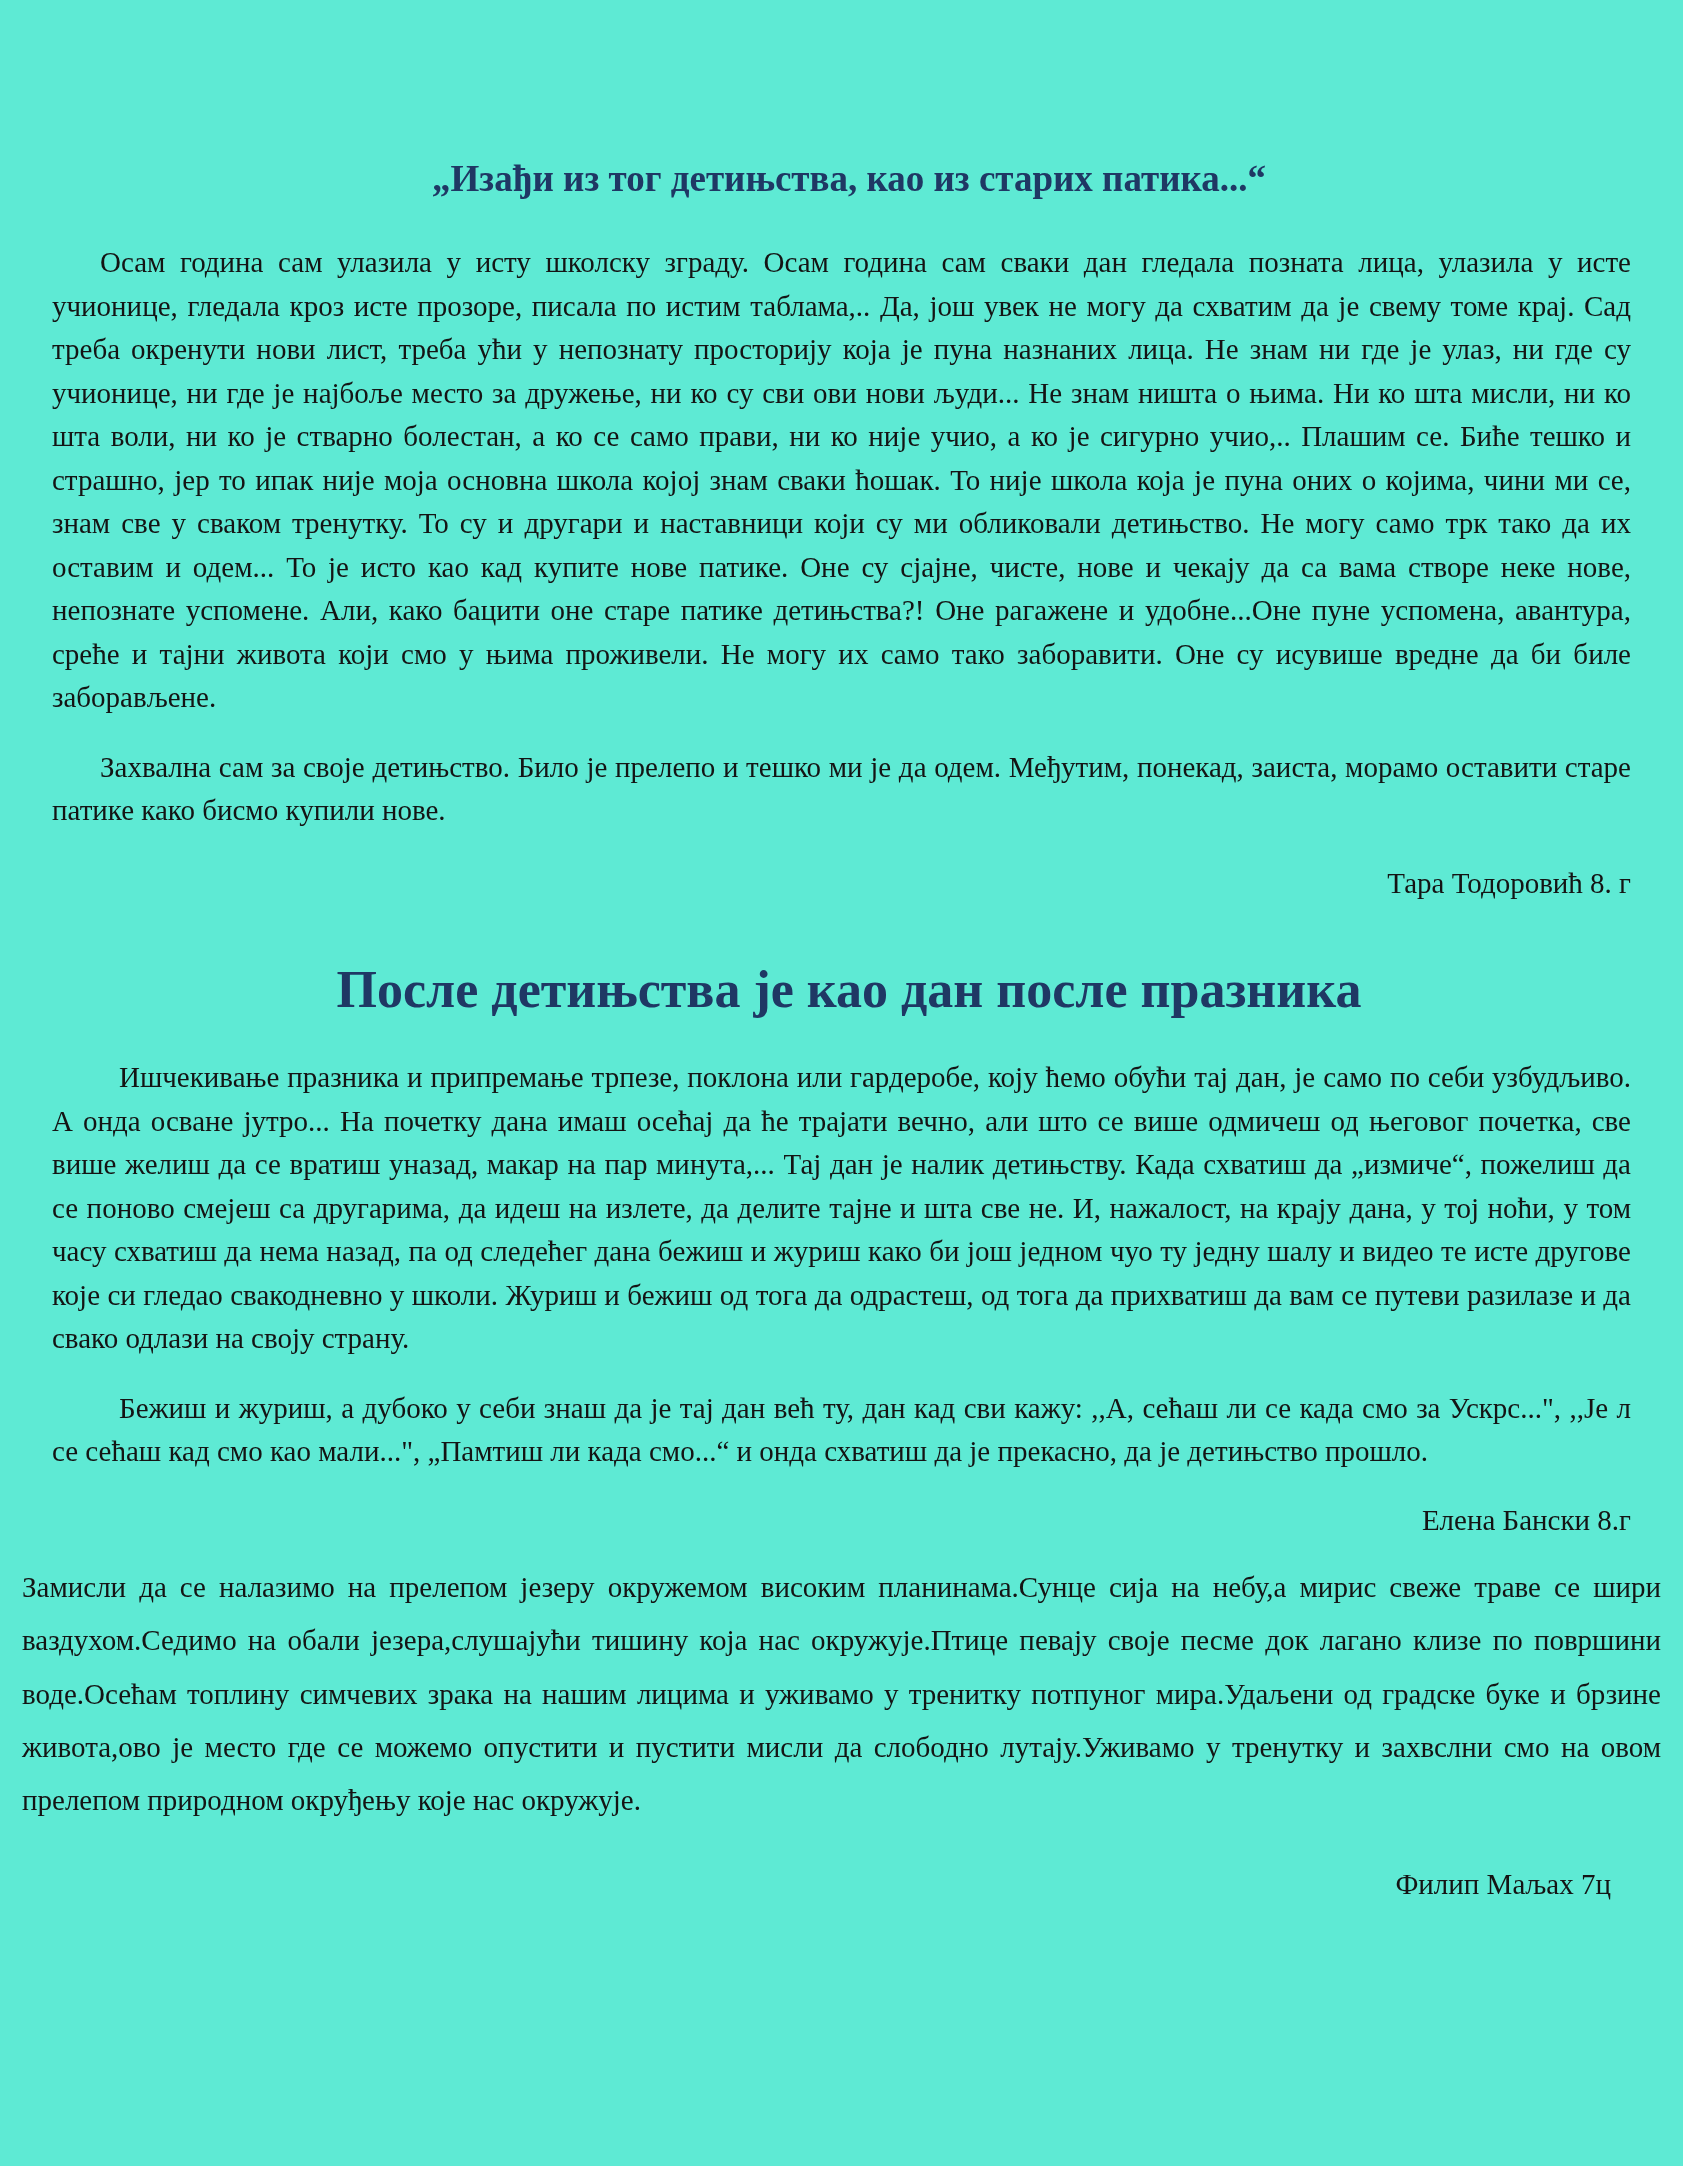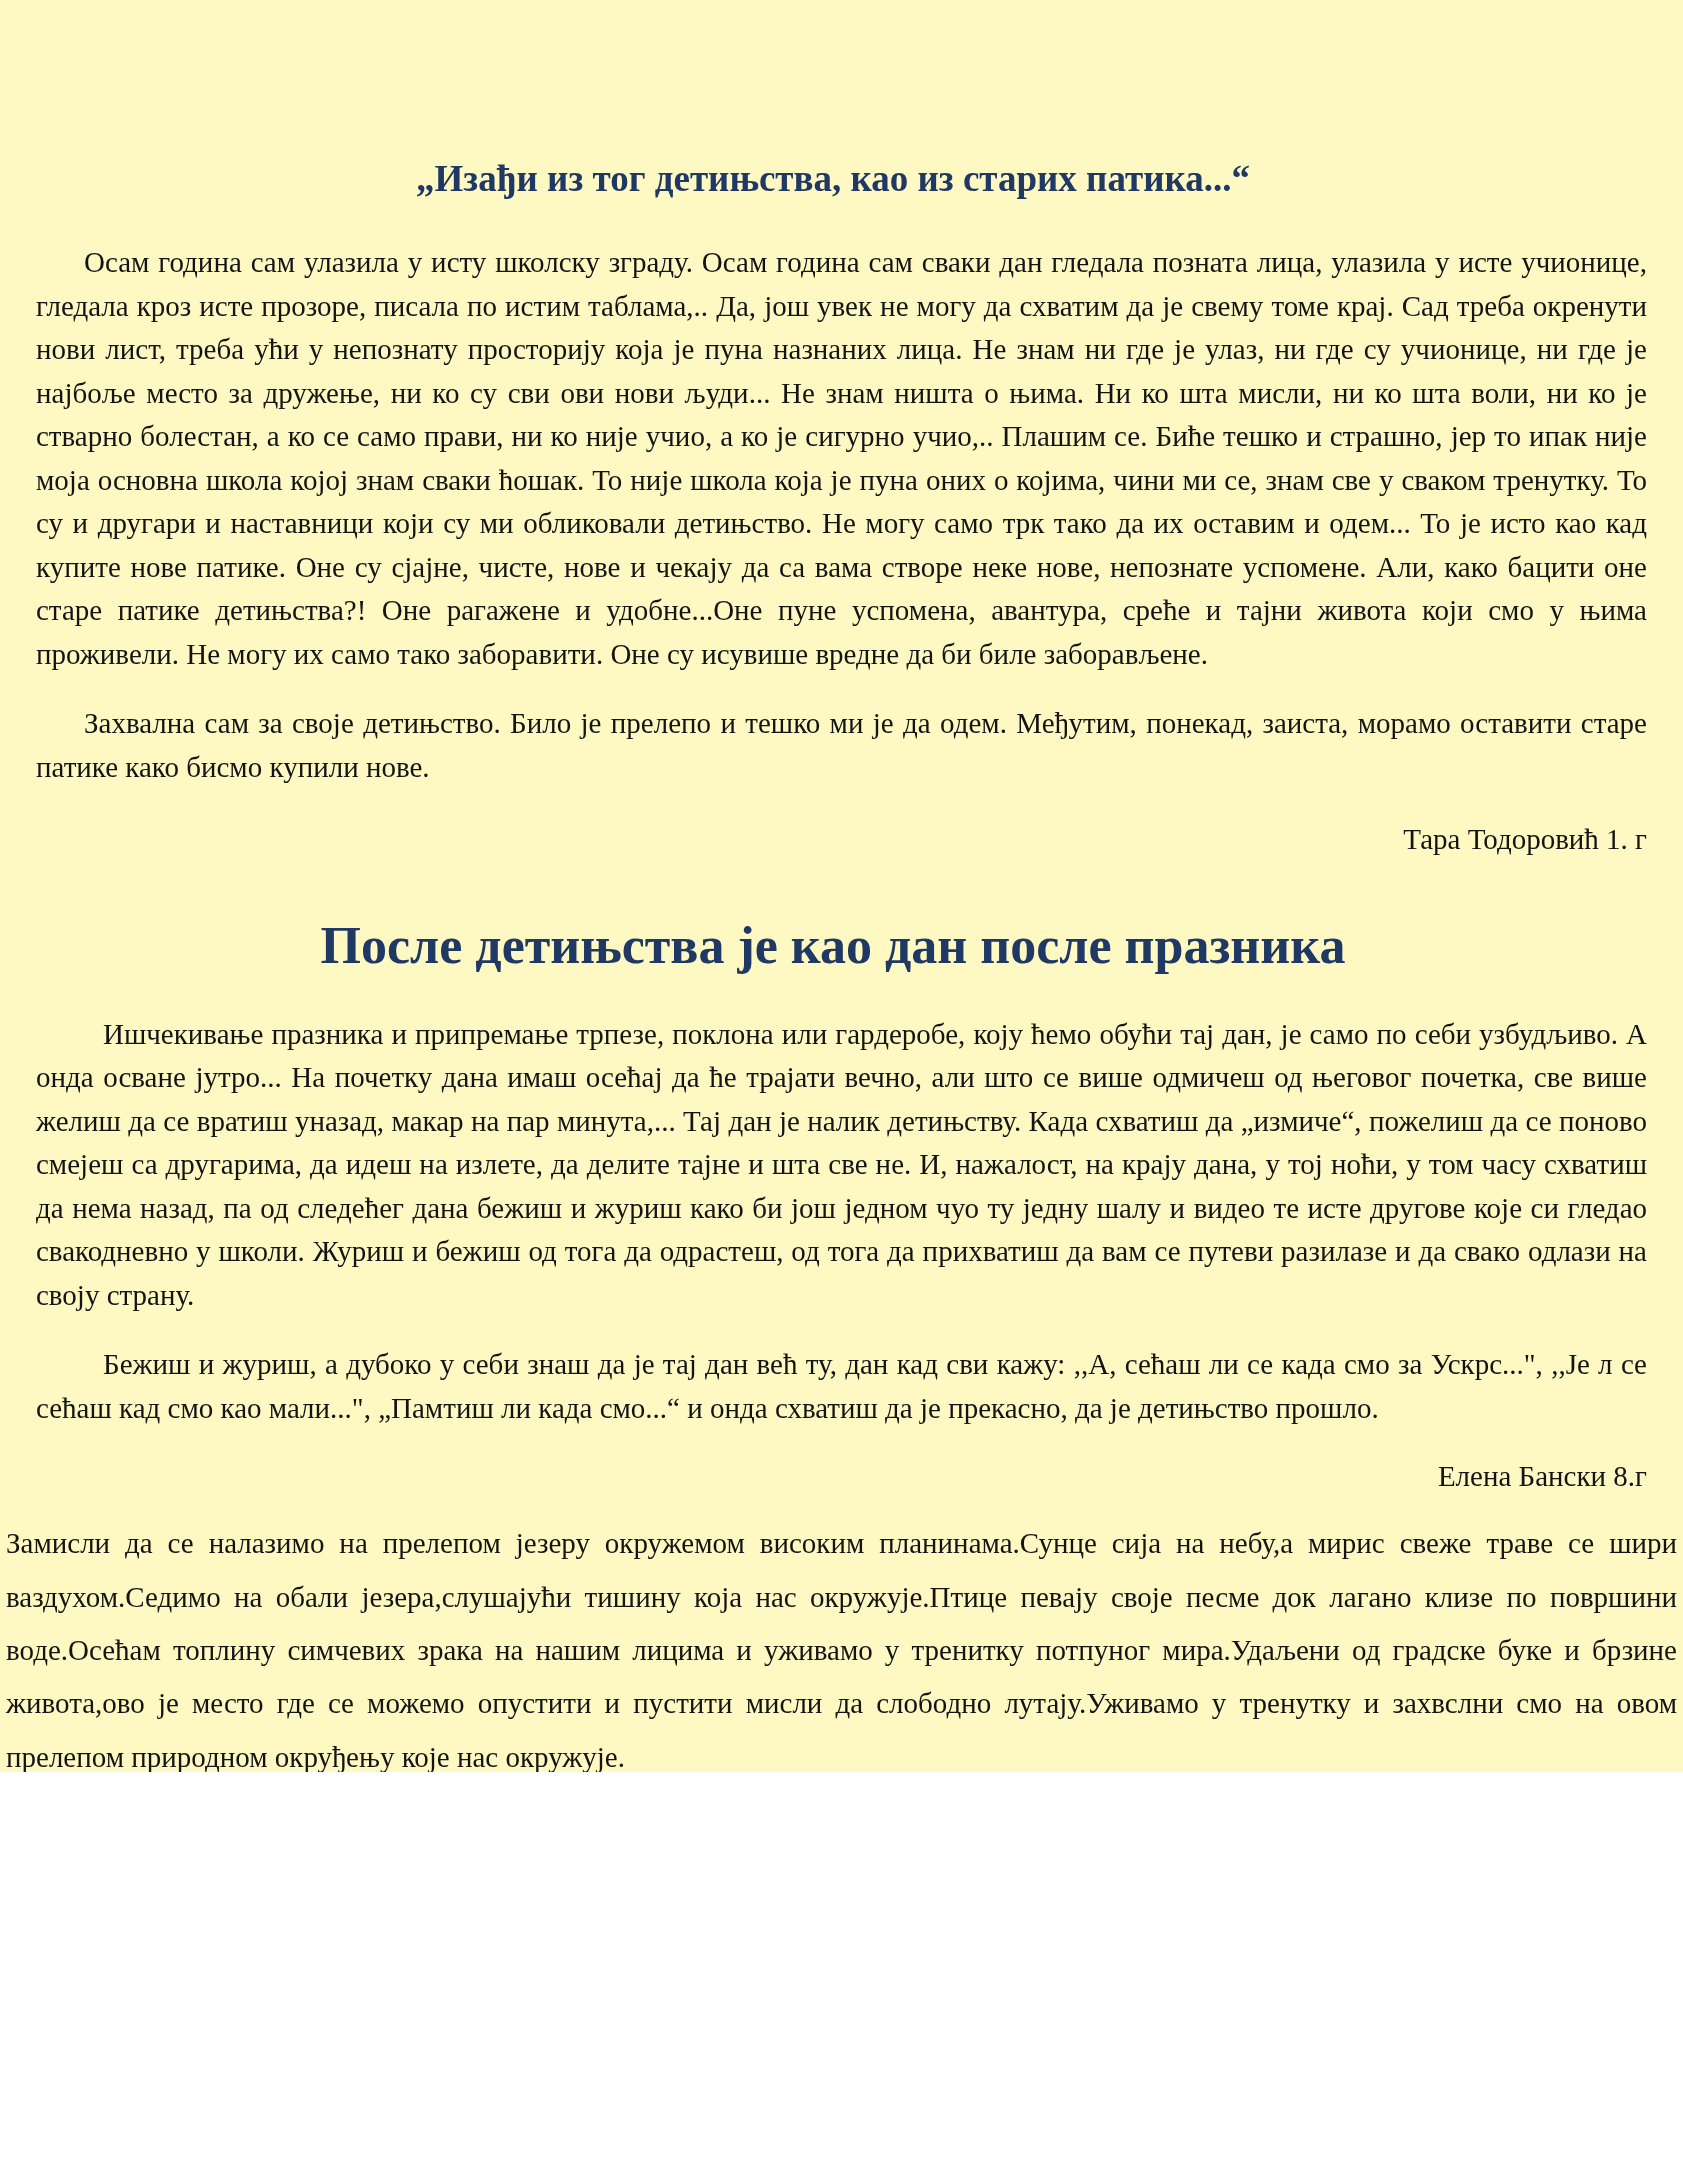--- a/index.html
+++ b/index.html
@@ -1,23 +1,23 @@
 <!DOCTYPE html>
 <html lang="sr"><head>
 <meta charset="utf-8">
 <style>
   html, body { margin: 0; padding: 0; background: #ffffff; }
   .page {
     position: relative;
     width: 1683px;
-    height: 1772px;
+    height: 2166px;
     margin: 0 auto;
-    background: #fef9c3;
+    background: #5eead4;
     box-sizing: border-box;
-    padding: 0 36px;
+    padding: 0 52px;
     overflow: hidden;
     font-family: "Liberation Serif", serif;
     color: #141414;
   }
   .title {
     font-weight: bold;
     color: #1f3864;
     width: 1218px;
     margin-left: 188px;
     text-align: center;
@@ -52,21 +52,21 @@
 </style>
 </head>
 <body>
 
 <div class="page">
 
   <section>
     <h1 class="title title-1">„Изађи из тог детињства, као из старих патика...“</h1>
     <p class="para ind-md">Осам година сам улазила у исту школску зграду. Осам година сам сваки дан гледала позната лица, улазила у исте учионице, гледала кроз исте прозоре, писала по истим таблама,.. Да, још увек не могу да схватим да је свему томе крај.  Сад треба окренути  нови лист, треба ући у непознату просторију која је пуна назнаних лица. Не знам ни где је улаз, ни где су учионице, ни где је најбоље место за дружење, ни ко су сви ови нови људи... Не знам ништа о њима. Ни ко шта мисли, ни ко шта воли, ни ко је стварно болестан, а ко се само прави, ни ко није учио, а ко је сигурно учио,.. Плашим се. Биће тешко и страшно, јер то ипак није моја основна школа којој знам сваки ћошак. То није школа која је пуна оних о којима, чини ми се, знам све у сваком тренутку. То су и другари и наставници који су ми обликовали детињство. Не могу само трк тако да их оставим и одем... То је исто као кад купите нове патике. Оне су сјајне, чисте, нове и чекају да са вама створе неке нове, непознате успомене. Али, како бацити оне старе патике детињства?! Оне рагажене и удобне...Оне пуне успомена, авантура, среће и  тајни живота који смо у њима проживели. Не могу их само тако заборавити. Оне су исувише вредне да би биле заборављене.</p>
     <p class="para ind-md gap-top">Захвална сам за своје детињство. Било је прелепо и тешко ми је да одем. Међутим, понекад, заиста, морамо оставити старе патике како бисмо купили нове.</p>
-    <div class="signature">Тара Тодоровић 1. г</div>
+    <div class="signature">Тара Тодоровић 8. г</div>
   </section>
 
   <section>
     <h1 class="title title-2">После детињства је као дан после празника</h1>
     <p class="para ind-lg gap-top">Ишчекивање празника и припремање трпезе, поклона или  гардеробе, коју ћемо обући тај дан, је само по себи узбудљиво. А онда осване јутро... На почетку дана имаш осећај да ће трајати вечно, али што се више одмичеш од његовог почетка, све више желиш да се вратиш уназад, макар на пар минута,... Тај дан је налик детињству. Када схватиш да „измиче“, пожелиш да се  поново смејеш са другарима, да идеш на излете, да делите тајне и шта све не. И, нажалост, на крају дана, у тој ноћи, у том часу схватиш да нема назад, па од следећег дана бежиш и журиш како би још једном чуо ту једну шалу и видео те исте другове које си гледао свакодневно у школи. Журиш и бежиш од тога да одрастеш, од тога да прихватиш да вам се путеви разилазе и да свако одлази на своју страну.</p>
     <p class="para ind-lg gap-top">Бежиш и журиш, а дубоко у себи знаш да је тај дан већ ту, дан кад сви кажу: ,,А, сећаш ли се када смо за Ускрс...", ,,Је л се сећаш кад смо као мали...", „Памтиш ли када смо...“ и онда схватиш да је прекасно, да је детињство прошло.</p>
     <div class="signature sig-2">Елена Бански 8.г</div>
   </section>
 
   <section>

